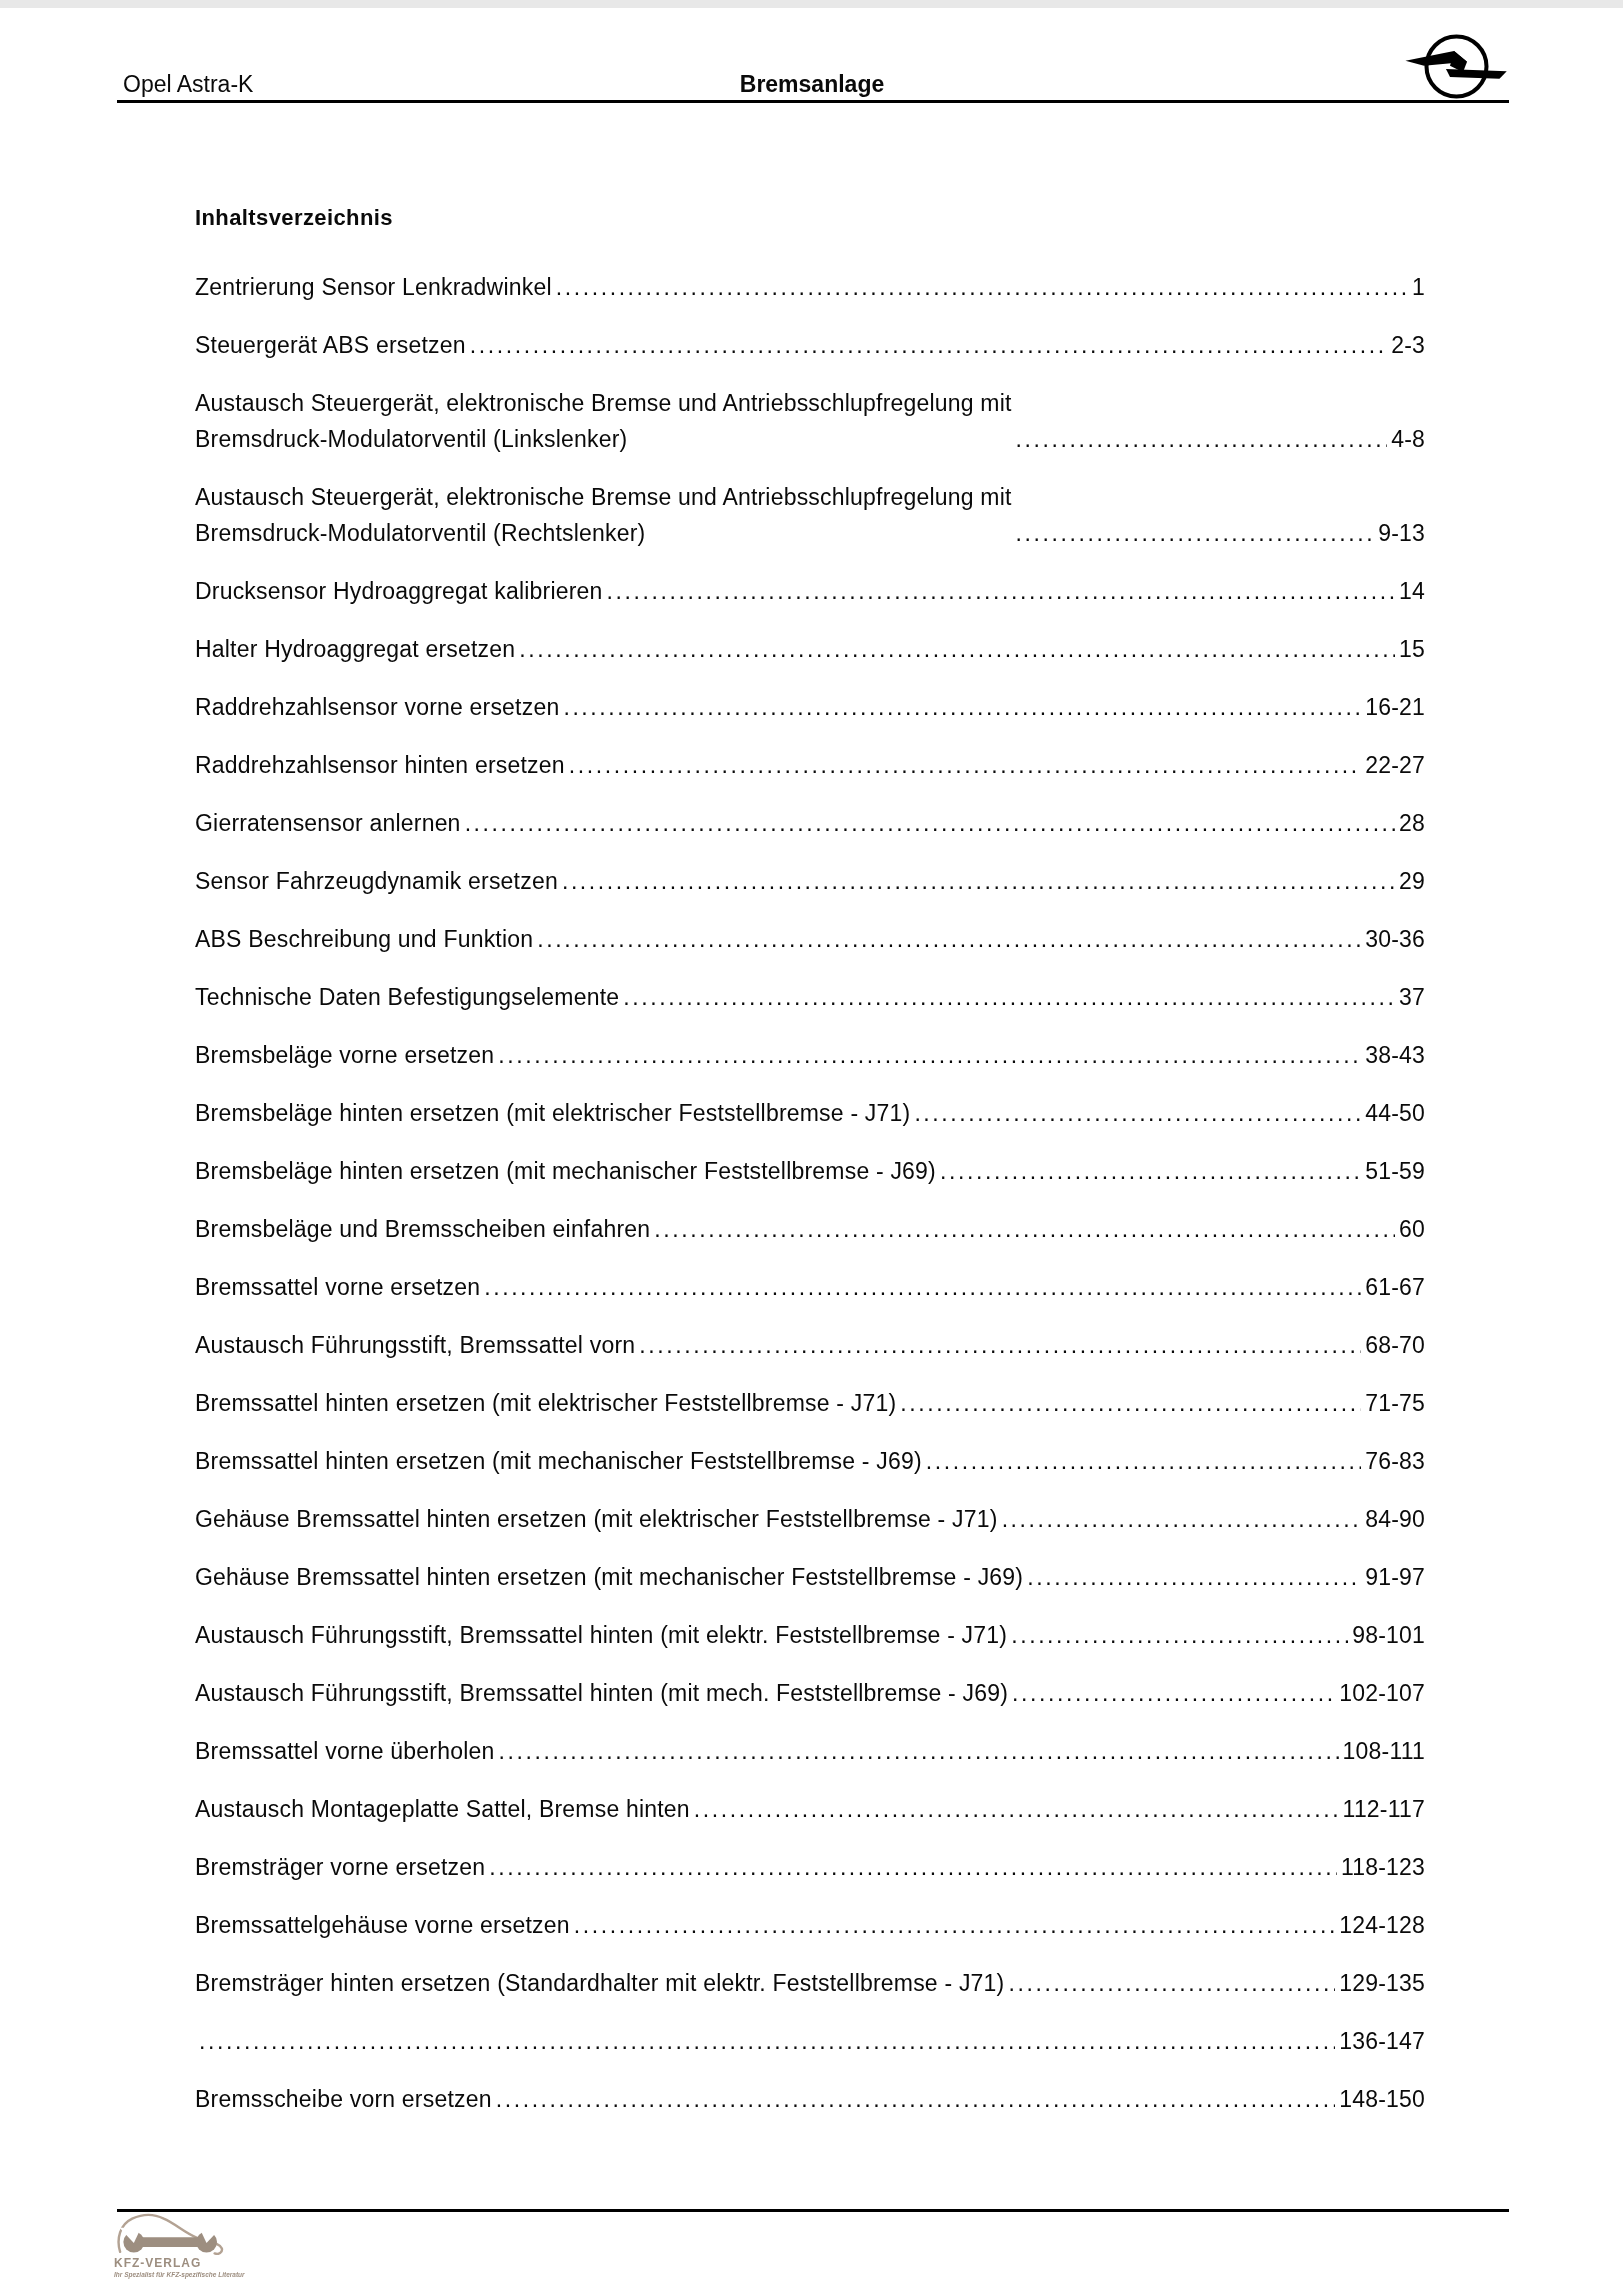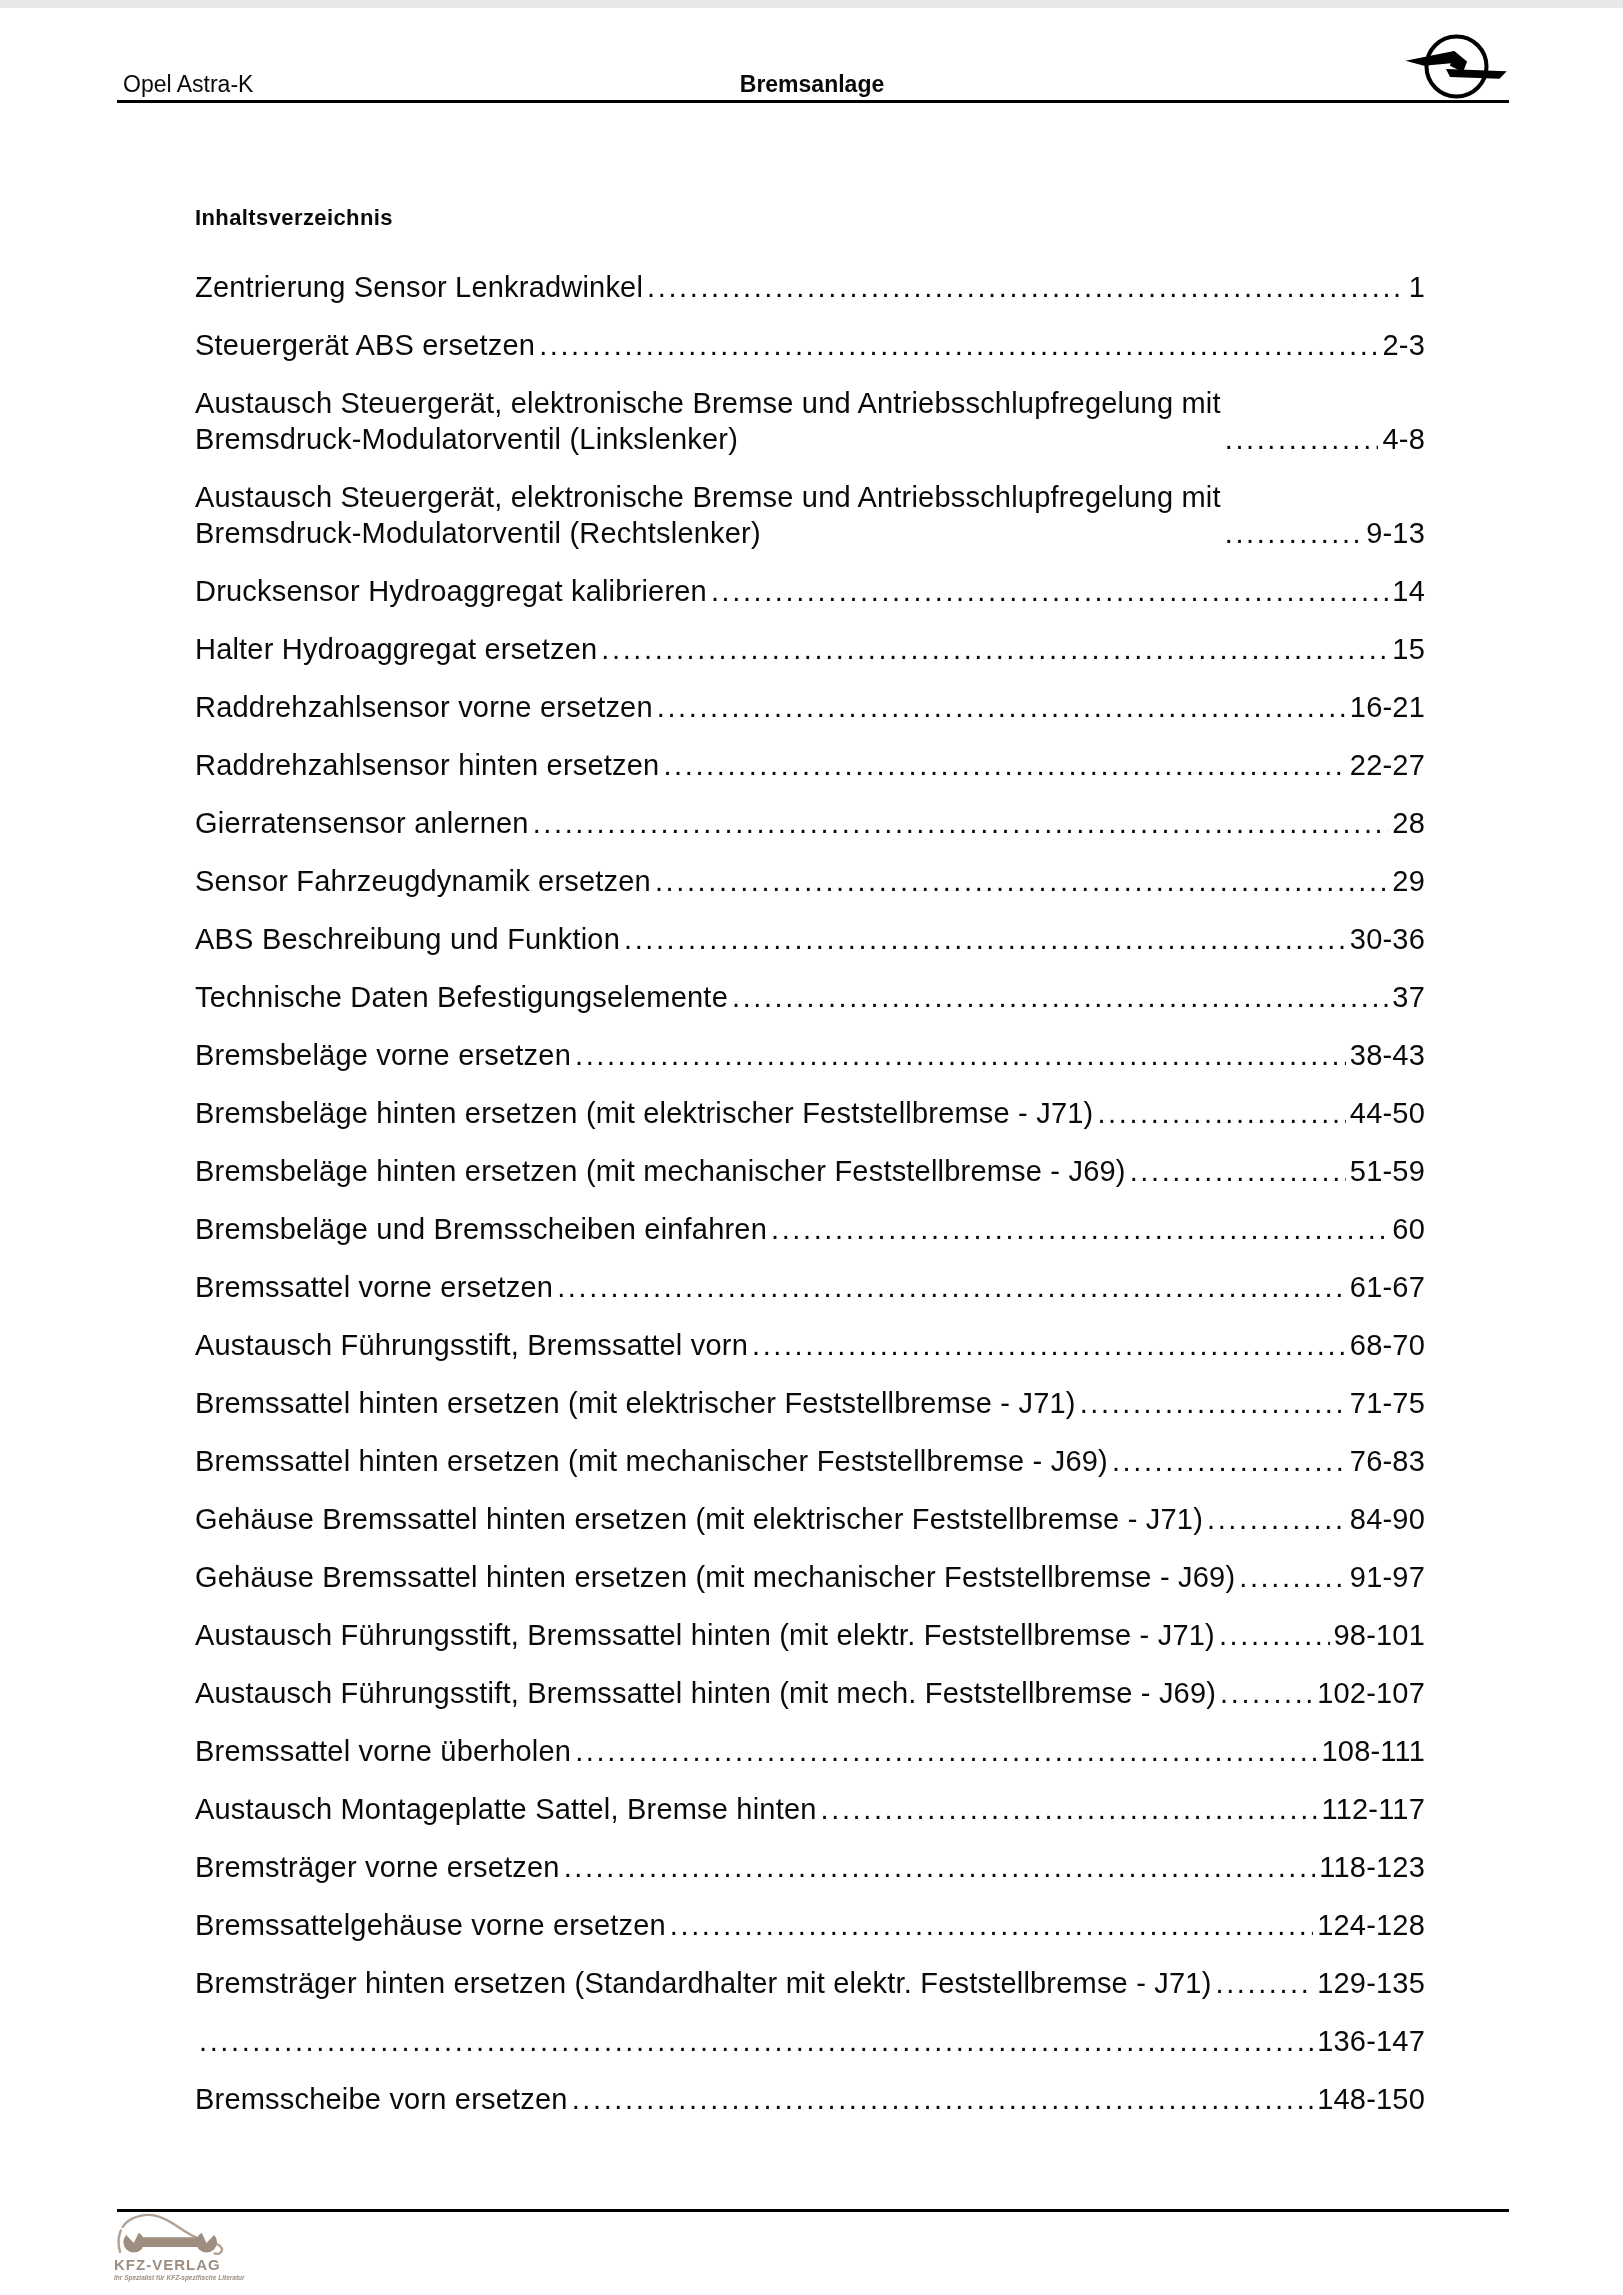--- a/index.html
+++ b/index.html
@@ -37,21 +37,21 @@
     font-size: 22px; font-weight: bold; letter-spacing: 0.4px;
     line-height: 1.15;
   }
   
   .toc {
     position: absolute; left: 195px; top: 261px;
     width: 1230px;
   }
   .toc-row {
     display: flex; align-items: flex-end;
-    font-size: 29px; line-height: 36px;
+    font-size: 23px; line-height: 36px;
     margin-bottom: 22px;
     letter-spacing: 0.2px;
   }
   .toc-label { flex: 0 1 auto; }
   .toc-line { display: block; white-space: nowrap; }
   .toc-dots {
     flex: 1 1 0; overflow: hidden; white-space: nowrap;
     letter-spacing: 2.6px; padding-left: 4px; min-width: 0;
   }
   .toc-pages { flex: 0 0 auto; padding-left: 4px; white-space: nowrap; }
@@ -60,21 +60,21 @@
     position: absolute; left: 117px; top: 2201px;
     width: 1392px; height: 3.2px; background: #000;
   }
   .kfz-logo {
     position: absolute; left: 114px; top: 2205px;
     width: 114px;
     color: #9d8e80;
   }
   .kfz-logo svg { display: block; }
   .kfz-name {
-    font-size: 15px; font-weight: bold; letter-spacing: 1px;
+    font-size: 12px; font-weight: bold; letter-spacing: 1px;
     line-height: 1; margin-top: 1.6px; white-space: nowrap;
   }
   .kfz-tagline {
     font-size: 7px; font-weight: bold; font-style: italic;
     line-height: 1.1; margin-top: 2.4px; white-space: nowrap;
     transform: scaleX(0.93); transform-origin: left center;
   }
 </style>
 </head>
 <body>

